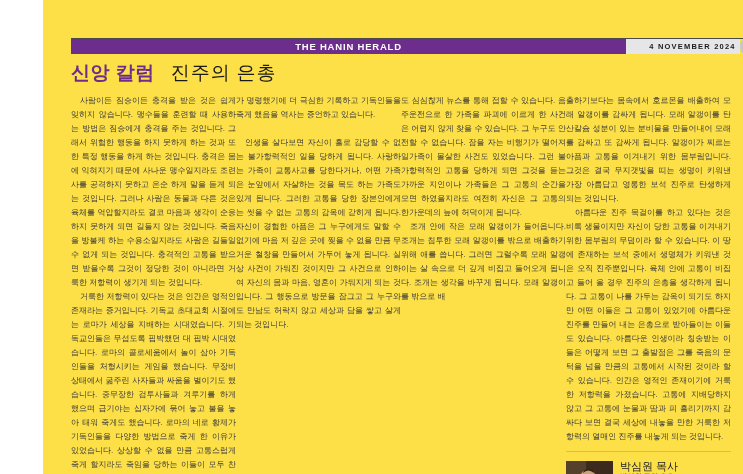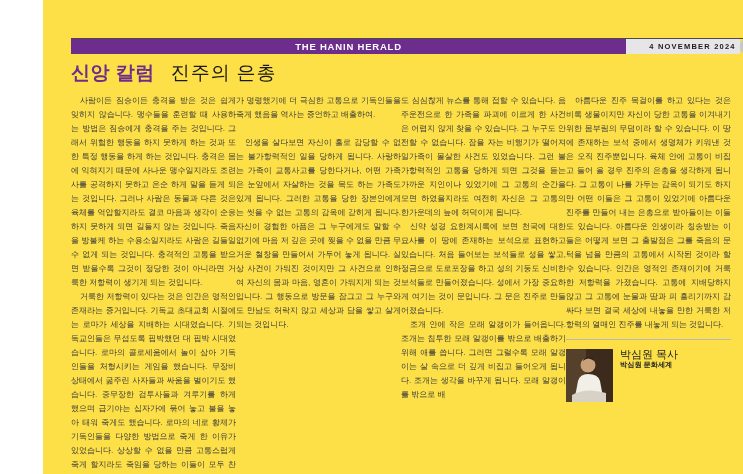--- a/index.html
+++ b/index.html
@@ -93,32 +93,32 @@
   </div>
 
   <div class="bodygrid">
 
     <div class="col">
       <p class="indent">사람이든 짐승이든 충격을 받은 것은 쉽게 잊히지 않습니다. 맹수들을 훈련할 때 사용하는 방법은 짐승에게 충격을 주는 것입니다. 그래서 위험한 행동을 하지 못하게 하는 것과 또한 특정 행동을 하게 하는 것입니다. 충격은 몸에 익혀지기 때문에 사나운 맹수일지라도 조련사를 공격하지 못하고 온순 하게 말을 듣게 되는 것입니다. 그러나 사람은 동물과 다른 것은 육체를 억압할지라도 결코 마음과 생각이 순응하지 못하게 되면 길들지 않는 것입니다. 죽음을 방불케 하는 수용소일지라도 사람은 길들일 수 없게 되는 것입니다. 충격적인 고통을 받으면 받을수록 그것이 정당한 것이 아니라면 거룩한 저항력이 생기게 되는 것입니다.</p>
       <p class="indent">거룩한 저항력이 있다는 것은 인간은 영적인 존재라는 증거입니다. 기독교 초대교회 시절에는 로마가 세상을 지배하는 시대였습니다. 기독교인들은 무섭도록 핍박했던 대 핍박 시대였습니다. 로마의 콜로세움에서 놀이 삼아 기독인들을 처형시키는 게임을 했습니다. 무장비 상태에서 굶주린 사자들과 싸움을 벌이기도 했습니다. 중무장한 검투사들과 겨루기를 하게 했으며 급기야는 십자가에 묶어 놓고 불을 놓아 태워 죽게도 했습니다. 로마의 네로 황제가 기독인들을 다양한 방법으로 죽게 한 이유가 있었습니다. 상상할 수 없을 만큼 고통스럽게 죽게 할지라도 죽임을 당하는 이들이 모두 찬송을 부르거나 미소를 띠면서 죽은 것에 대해 놀라움을 금할 수 없이 발악했습니다. 그래서 찡그리고 죽거나 살려 달라고 애원하는 기독인이 나올 때까지 고통스런 죽음을 멈추지 말도록 네로 황제</p>
     </div>
 
     <div class="col">
-      <p>가 명령했기에 더 극심한 고통으로 기독인들을 죽게 했음을 역사는 증언하고 배출하여.</p>
+      <p>가 명령했기에 더 극심한 기록하고 기독인들을 죽게 했음을 역사는 증언하고 있습니다.</p>
       <p class="indent gap">인생을 살다보면 자신이 홀로 감당할 수 없는 불가항력적인 일을 당하게 됩니다. 사랑하는 가족이 교통사고를 당한다거나, 어떤 가족은 눈앞에서 자살하는 것을 목도 하는 가족도 있게 됩니다. 그러한 고통을 당한 장본인에게는 씻을 수 없는 고통의 감옥에 갇히게 됩니다. 자신이 경험한 아픔은 그 누구에게도 말할 수 없기에 마음 저 깊은 곳에 찢을 수 없을 만큼 무거운 철창을 만들어서 가두어 놓게 됩니다. 실상 사건이 가둬진 것이지만 그 사건으로 인하여 자신의 몸과 마음, 영혼이 가둬지게 되는 것입니다. 그 행동으로 방문을 잠그고 그 누구와도 만남도 허락지 않고 세상과 담을 쌓고 살게 되는 것입니다.</p>
 
     </div>
 
     <div class="col">
-      <p>도 심심찮게 뉴스를 통해 접할 수 있습니다. 음주운전으로 한 가족을 파괴에 이르게 한 사건은 어렵지 않게 찾을 수 있습니다. 그 누구도 안전할 수 없습니다. 잠을 자는 비행기가 떨어져 일가족이 몰살한 사건도 있었습니다. 그런 불가항력적인 고통을 당하게 되면 그것을 듣는 가까운 지인이나 있었기에 그 고통의 순간을 모면 하였을지라도 여전히 자신은 그 고통의 한가운데의 늪에 허덕이게 됩니다.</p>
-      <p class="indent">신약 성경 요한계시록에 보면 천국에 대한 묘사를 이 땅에 존재하는 보석으로 표현하고 있습니다. 처음 들어보는 보석들로 성을 쌓고, 정금으로 도로포장을 하고 성의 기둥도 신비한 보석들로 만들어졌습니다. 성에서 가장 중요하게 여기는 것이 문입니다. 그 문은 진주로 만들어졌습니다.</p>
+      <p>도 심심찮게 뉴스를 통해 접할 수 있습니다. 음주운전으로 한 가족을 파괴에 이르게 한 사건은 어렵지 않게 찾을 수 있습니다. 그 누구도 안전할 수 없습니다. 잠을 자는 비행기가 떨어져 일가족이 몰살한 사건도 있었습니다. 그런 불가항력적인 고통을 당하게 되면 그것을 듣는 가까운 지인이나 가족들은 그 고통의 순간을 모면 하였을지라도 여전히 자신은 그 고통의 한가운데의 늪에 허덕이게 됩니다.</p>
       <p class="indent">조개 안에 작은 모래 알갱이가 들어옵니다. 조개는 침투한 모래 알갱이를 밖으로 배출하기 위해 애를 씁니다. 그러면 그럴수록 모래 알갱이는 살 속으로 더 깊게 비집고 들어오게 됩니다. 조개는 생각을 바꾸게 됩니다. 모래 알갱이를 밖으로 배</p>
     </div>
 
     <div class="col">
+      <p>출하기보다는 몸속에서 호르몬을 배출하여 모래 알갱이를 감싸게 됩니다. 모래 알갱이를 탄산칼슘 성분이 있는 분비물을 만들어내어 모래를 감싸고 또 감싸게 됩니다. 알갱이가 찌르는 아픔과 고통을 이겨내기 위한 몸부림입니다. 그것은 결국 무지갯빛을 띠는 생명이 키워낸 가장 아름답고 영롱한 보석 진주로 탄생하게 되는 것입니다.</p>
       <p class="indent">아름다운 진주 목걸이를 하고 있다는 것은 비록 생물이지만 자신이 당한 고통을 이겨내기 위한 몸부림의 무덤이라 할 수 있습니다. 이 땅에 존재하는 보석 중에서 생명체가 키워낸 것은 오직 진주뿐입니다. 육체 안에 고통이 비집고 들어 올 경우 진주의 은총을 생각하게 됩니다. 그 고통이 나를 가두는 감옥이 되기도 하지만 어떤 이들은 그 고통이 있었기에 아름다운 진주를 만들어 내는 은총으로 받아들이는 이들도 있습니다. 아름다운 인생이라 칭송받는 이들은 어떻게 보면 그 출발점은 그를 죽음의 문턱을 넘을 만큼의 고통에서 시작된 것이라 할 수 있습니다. 인간은 영적인 존재이기에 거룩한 저항력을 가졌습니다. 고통에 지배당하지 않고 그 고통에 눈물과 땀과 피 흘리기까지 감싸다 보면 결국 세상에 내놓을 만한 거룩한 저항력의 열매인 진주를 내놓게 되는 것입니다.</p>
 
       <div class="author-card">
         <div class="author-photo">
           <svg width="47" height="53" viewBox="0 0 47 53" xmlns="http://www.w3.org/2000/svg">
             <rect x="0" y="0" width="47" height="53" fill="#3c2b1c"></rect>
             <rect x="0" y="0" width="20" height="53" fill="#55402b"></rect>
             <circle cx="22" cy="16" r="7.5" fill="#c9a077"></circle>
             <path d="M8 53 L12 32 Q14 25 22 25 Q32 25 34 32 L38 53 Z" fill="#f2efe9"></path>
             <path d="M6 46 Q20 38 40 44 L40 53 L6 53 Z" fill="#d8d2c6"></path>

